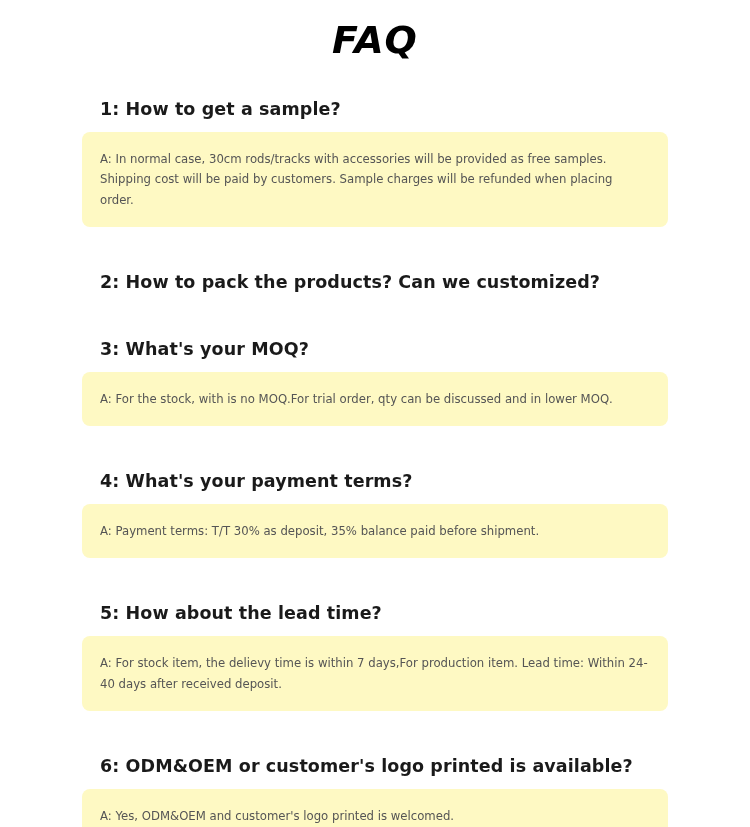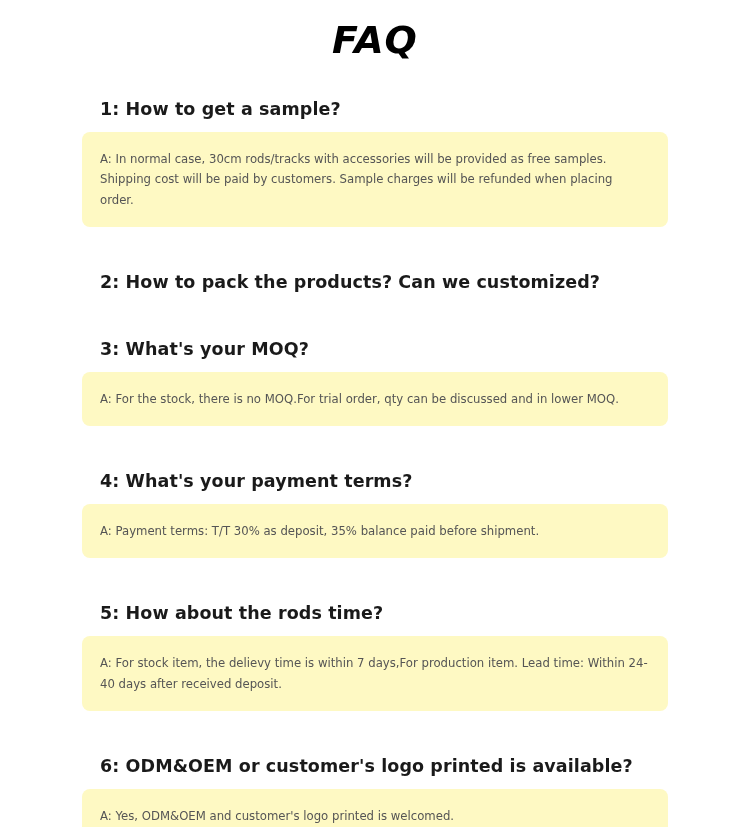--- a/index.html
+++ b/index.html
@@ -79,33 +79,33 @@
       </div>
     </div>
 
     <div class="faq-item">
       <div class="faq-question">2: How to pack the products? Can we customized?</div>
     </div>
 
     <div class="faq-item">
       <div class="faq-question">3: What's your MOQ?</div>
       <div class="faq-answer">
-        <p>A: For the stock, there is no MOQ.For trial order, qty can be discussed and in lower MOQ.</p>
+        <p>A: For the stock, with is no MOQ.For trial order, qty can be discussed and in lower MOQ.</p>
       </div>
     </div>
 
     <div class="faq-item">
       <div class="faq-question">4: What's your payment terms?</div>
       <div class="faq-answer">
         <p>A: Payment terms: T/T 30% as deposit, 35% balance paid before shipment.</p>
       </div>
     </div>
 
     <div class="faq-item">
-      <div class="faq-question">5: How about the rods time?</div>
+      <div class="faq-question">5: How about the lead time?</div>
       <div class="faq-answer">
         <p>A: For stock item, the delievy time is within 7 days,For production item. Lead time: Within 24-40 days after received deposit.</p>
       </div>
     </div>
 
     <div class="faq-item">
       <div class="faq-question">6: ODM&amp;OEM or customer's logo printed is available?</div>
       <div class="faq-answer">
         <p>A: Yes, ODM&amp;OEM and customer's logo printed is welcomed.</p>
       </div>

